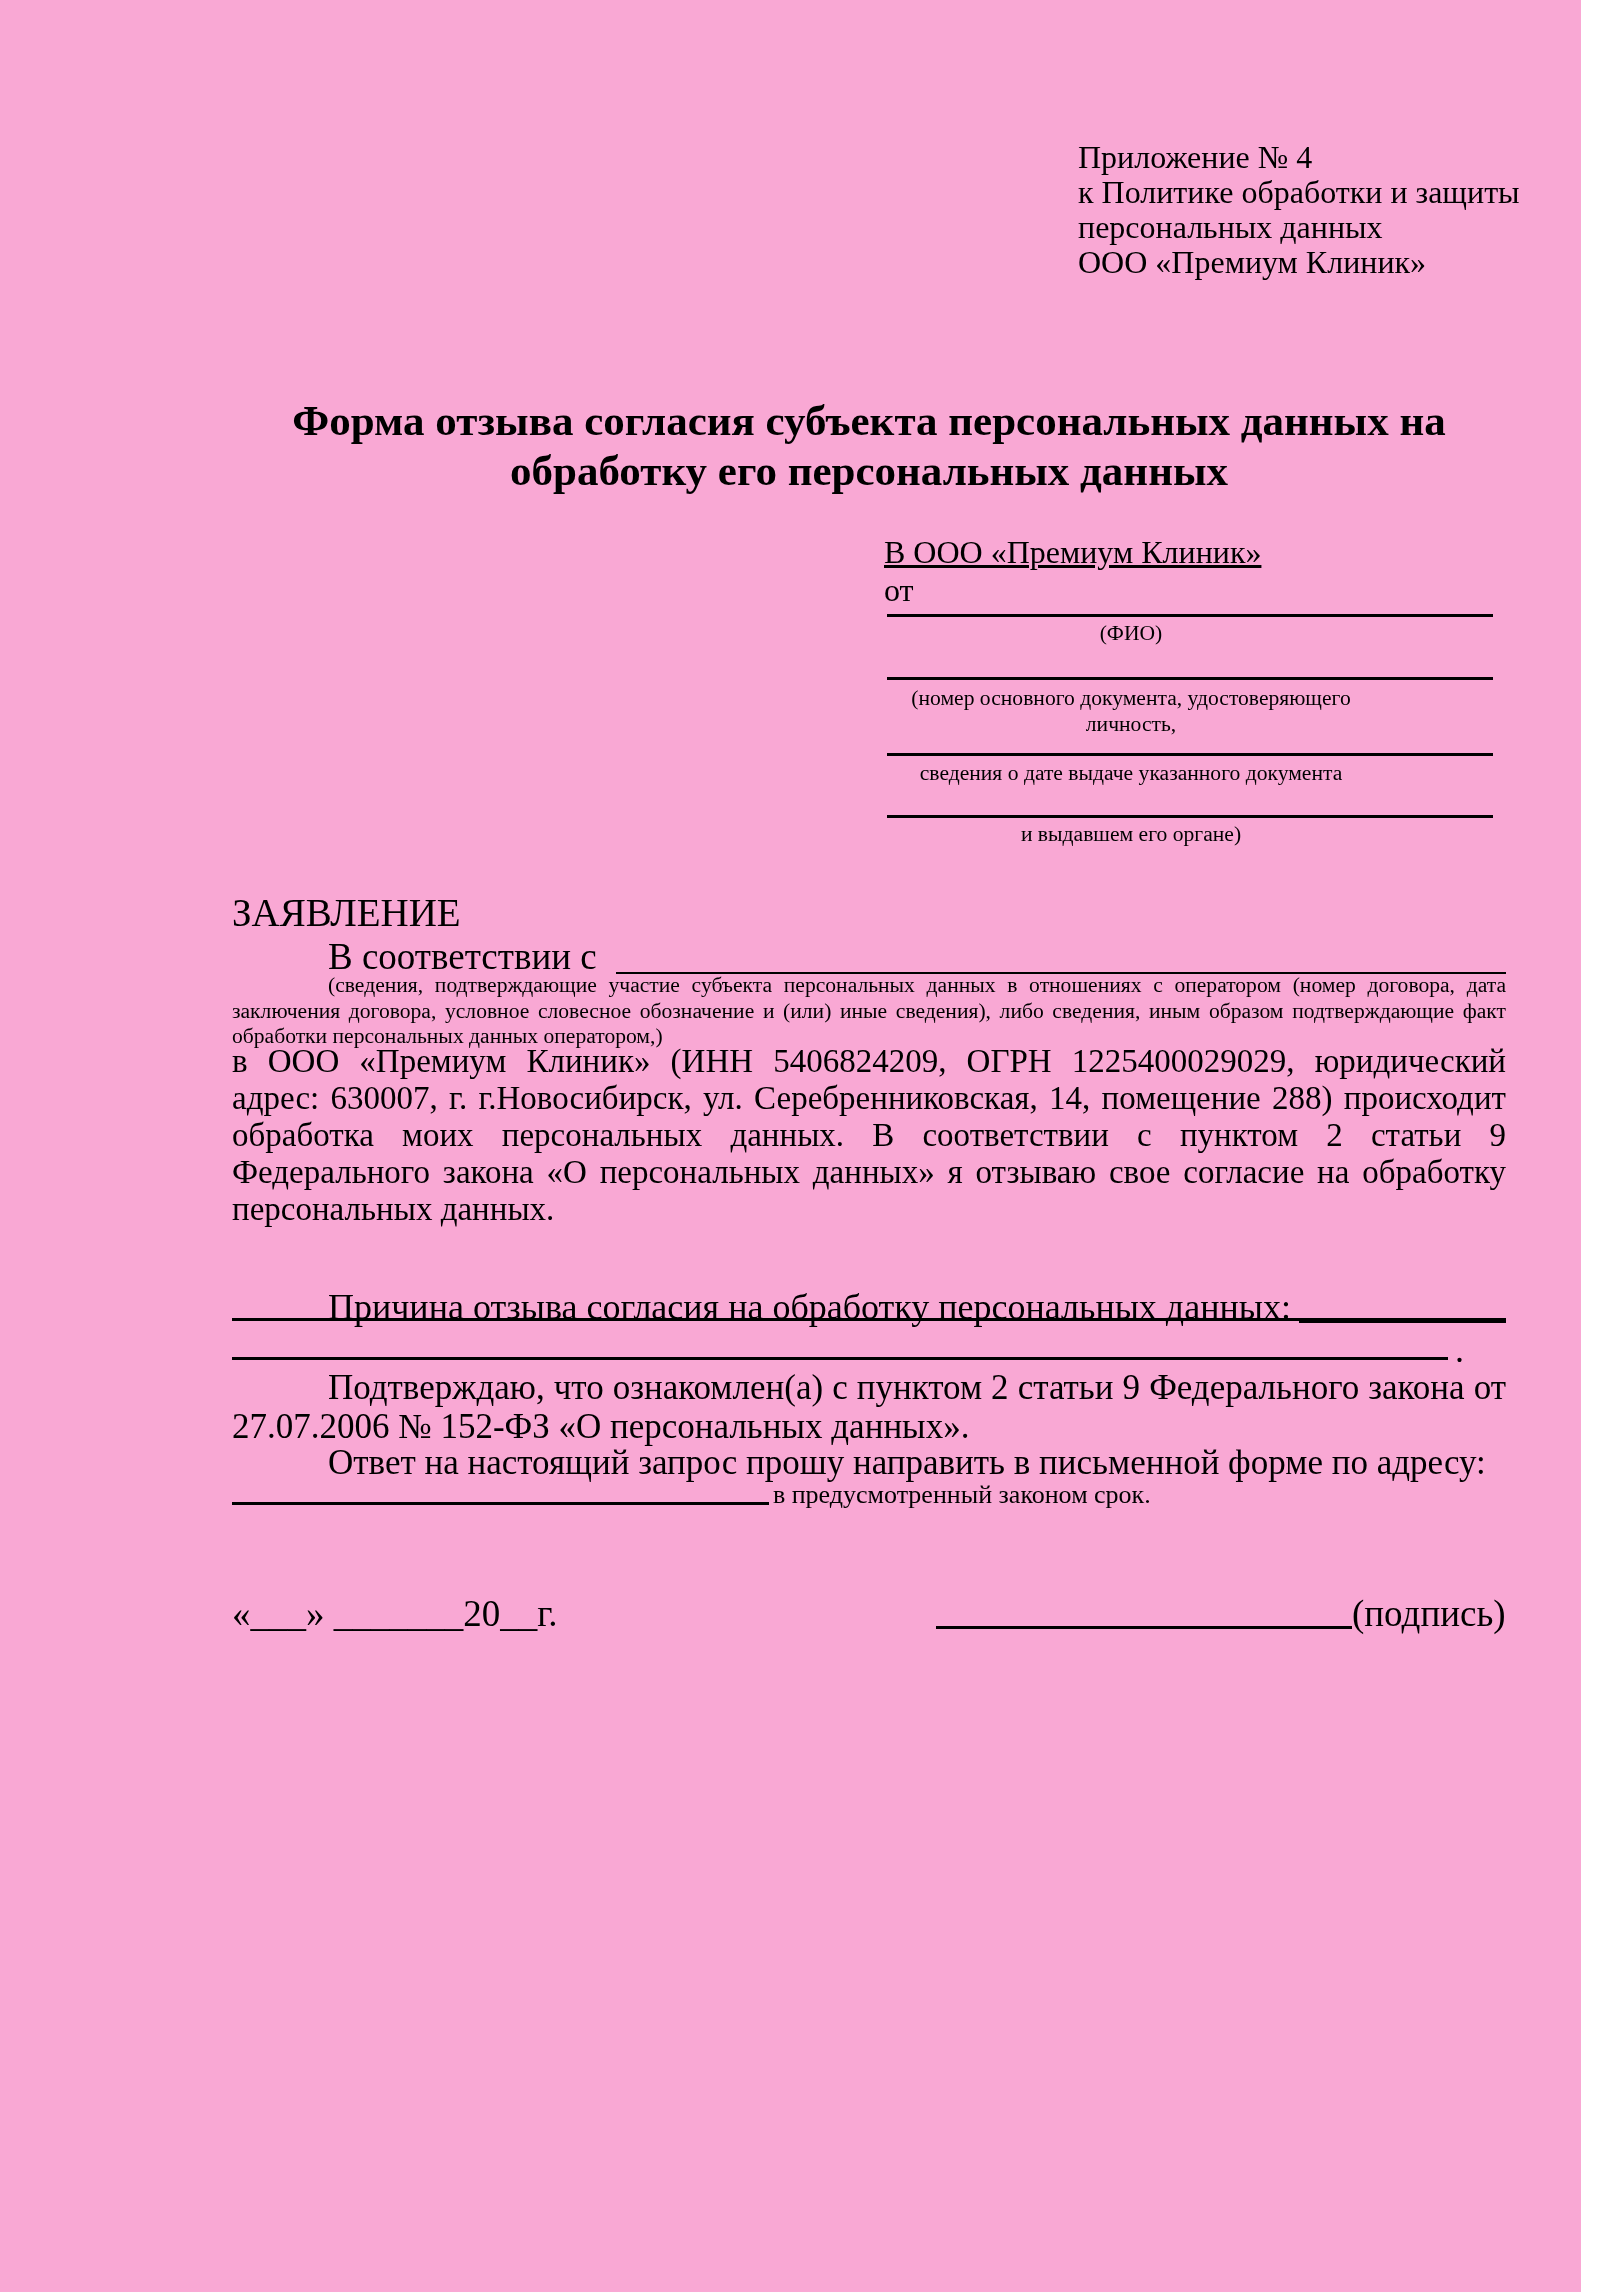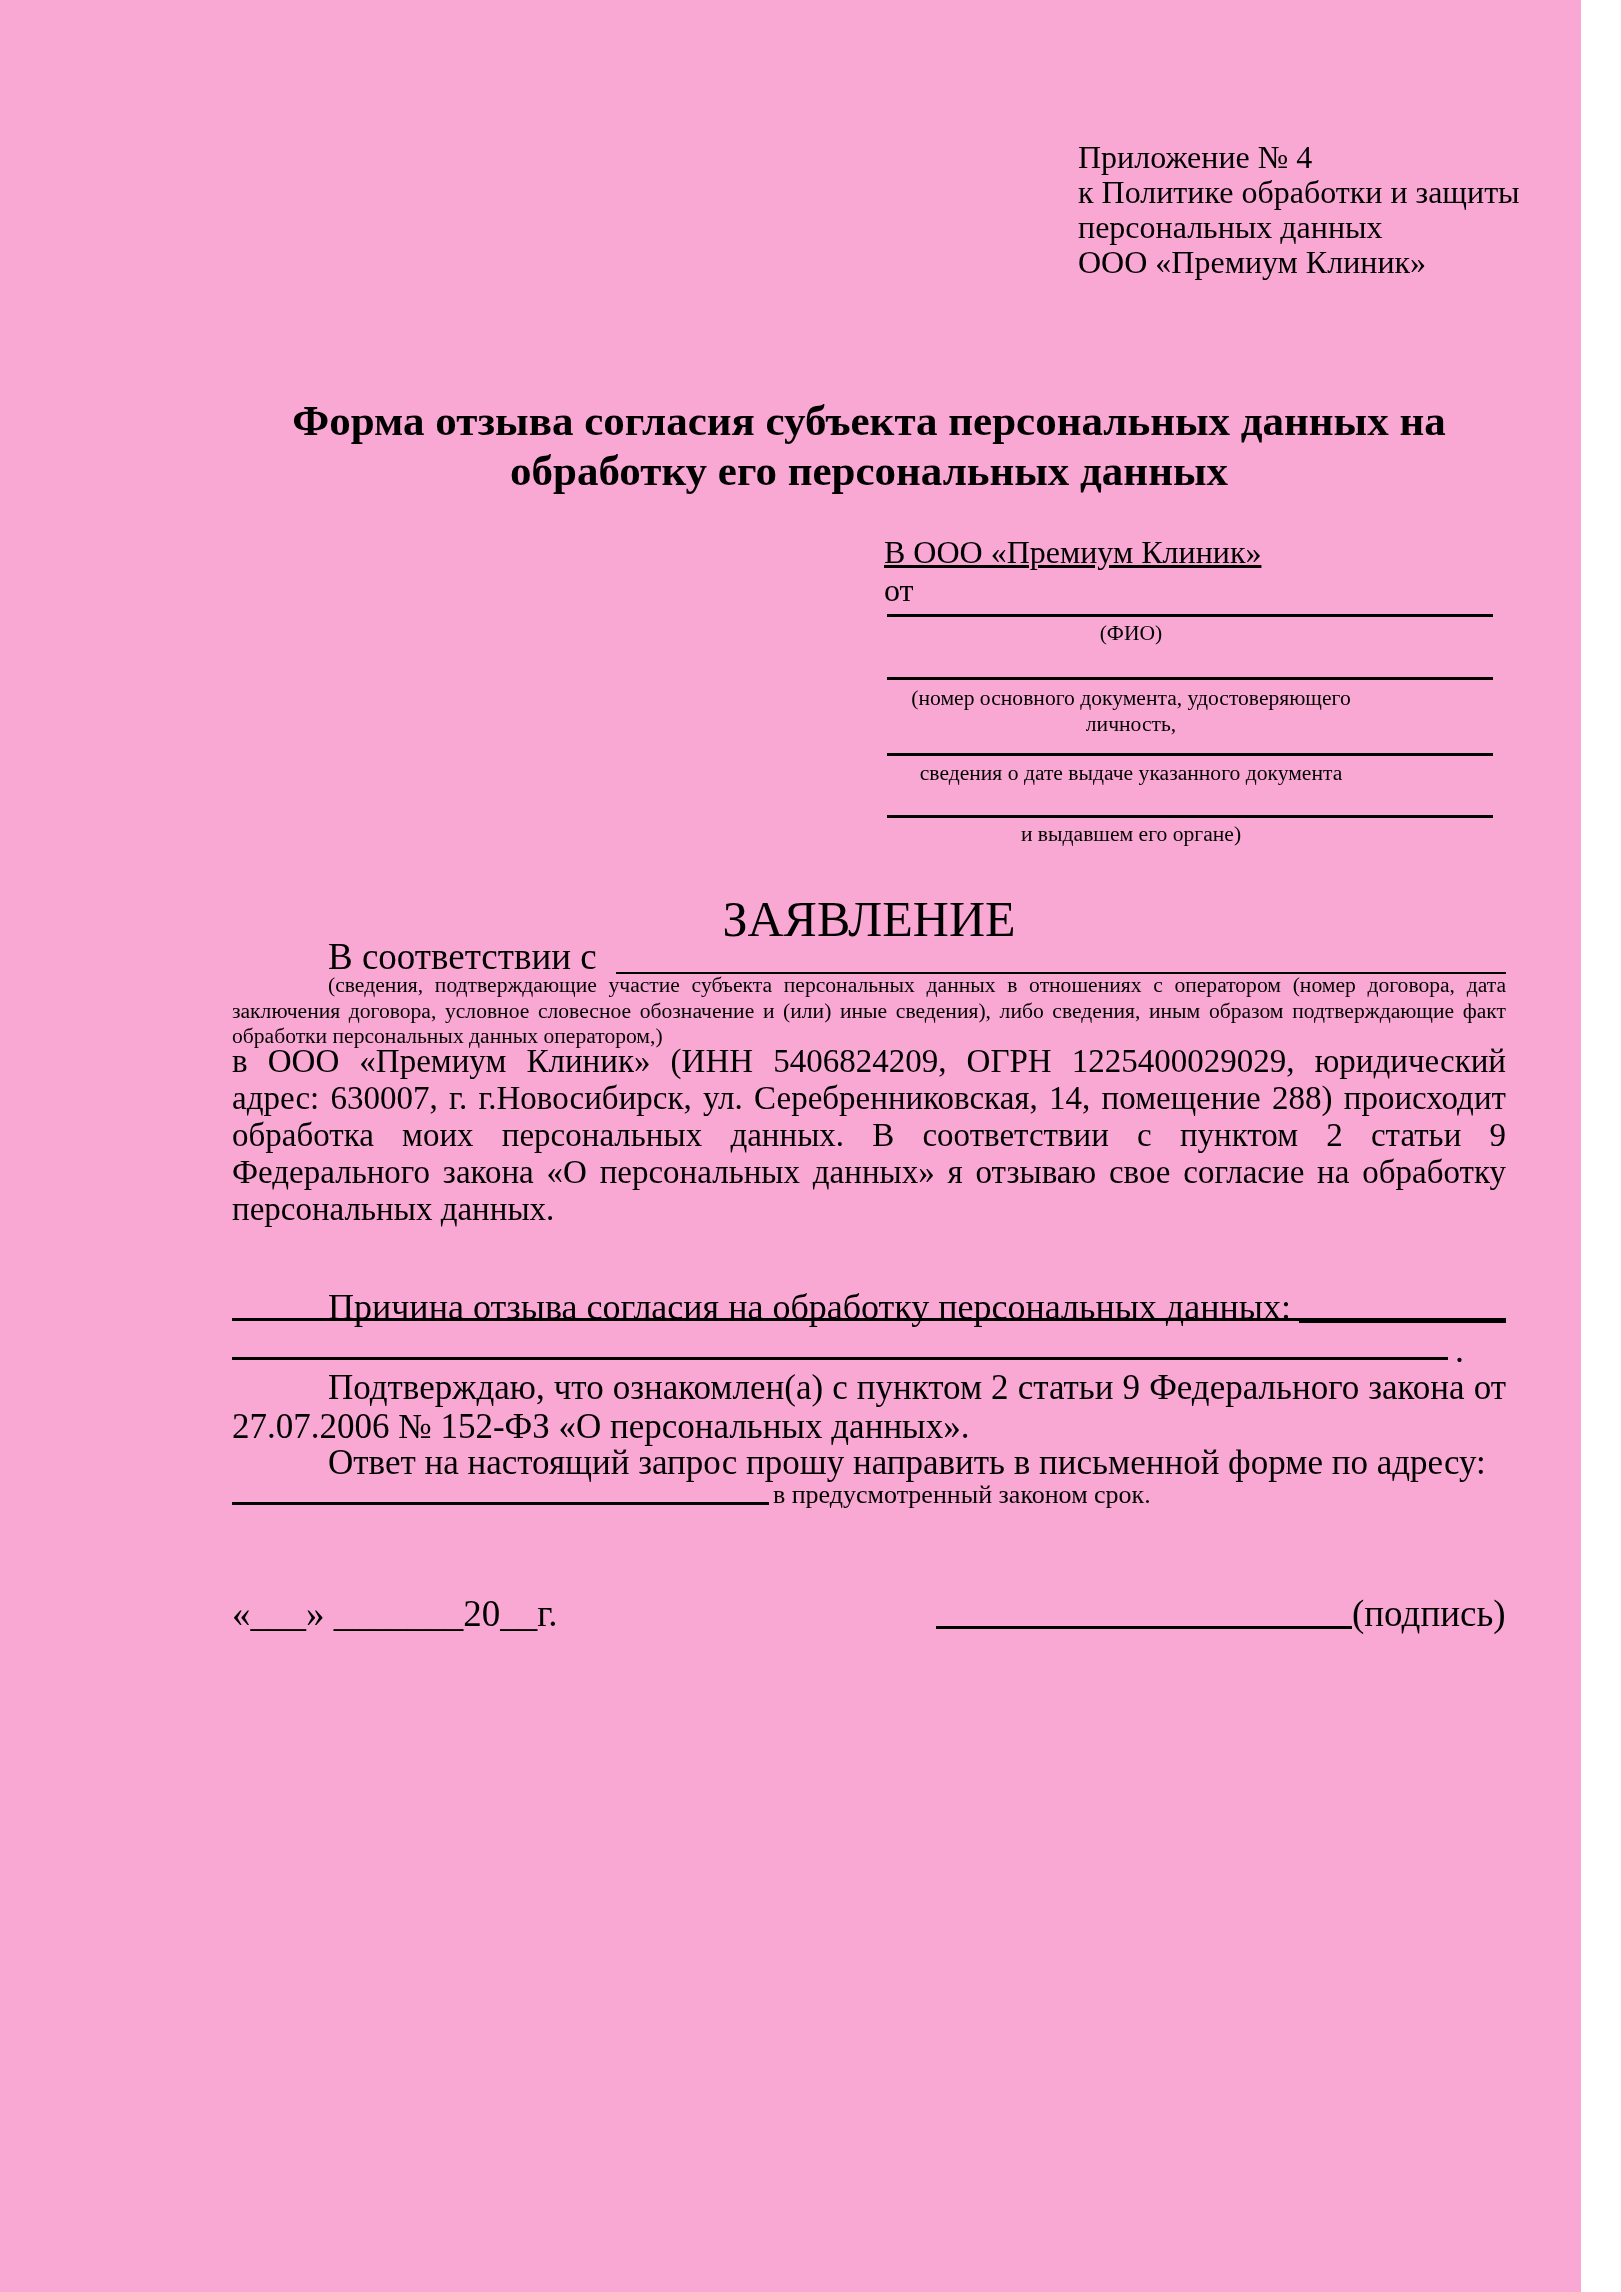--- a/index.html
+++ b/index.html
@@ -15,21 +15,21 @@
   .appendix{left:1078px;top:140px;font-size:32px;line-height:35px;white-space:nowrap;}
   
   .doc-title{left:232px;top:396px;width:1274px;text-align:center;font-weight:bold;font-size:43px;line-height:50px;}
   
   .addr-org{left:884px;top:534px;font-size:32px;white-space:nowrap;text-decoration:underline;}
   .addr-from{left:884px;top:572px;font-size:32px;}
   .blankline{height:0;border-top:3.9px solid #000;}
   .addr-blank{left:887px;width:606px;}
   .addr-label{left:887px;width:488px;padding-right:118px;text-align:center;font-size:21.6px;line-height:25.5px;}
   
-  .heading{left:232px;top:890px;width:1274px;text-align:center;font-size:50px;}
+  .heading{left:232px;top:890px;width:1274px;font-size:39px;}
   .fillrow{left:232px;width:1274px;display:flex;}
   .fillrow .txt{white-space:nowrap;}
   .fillrow .fill{flex:1;border-bottom:2.9px solid #000;}
   .intro-row{top:935px;font-size:37px;}
   .intro-row .txt{margin-left:96px;}
   .intro-row .fill{margin-left:19.6px;margin-bottom:3.9px;}
   .note{left:232px;top:973px;width:1274px;font-size:21.6px;line-height:25.5px;text-align:justify;text-indent:96px;}
   .body-par{left:232px;top:1043px;width:1274px;font-size:33px;line-height:37px;text-align:justify;}
   .reason-row{top:1286px;font-size:36px;}
   .reason-row .txt{margin-left:96px;white-space:normal;}

